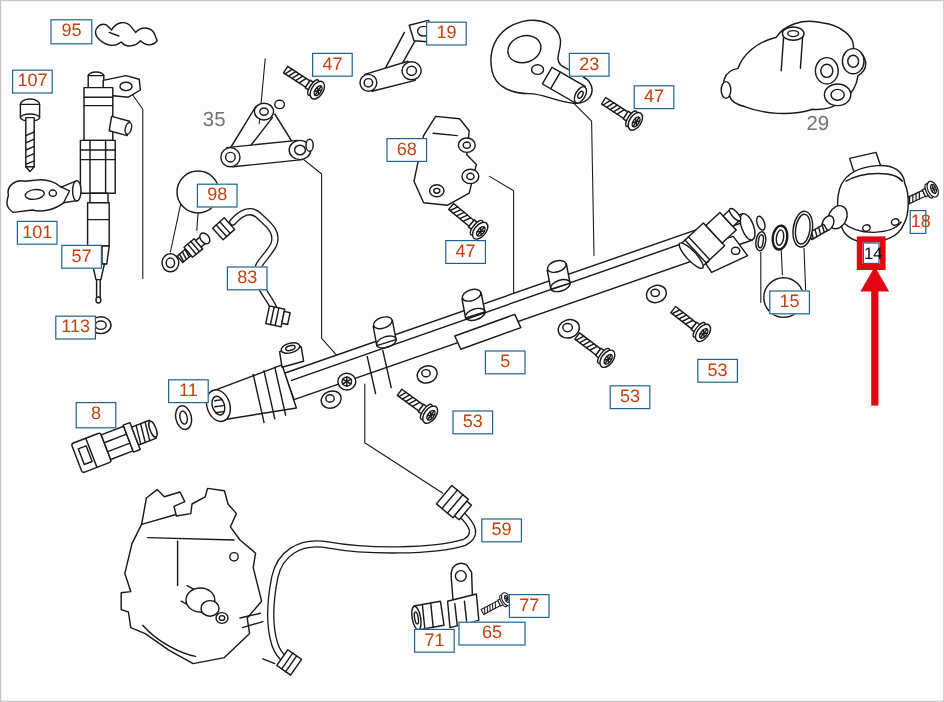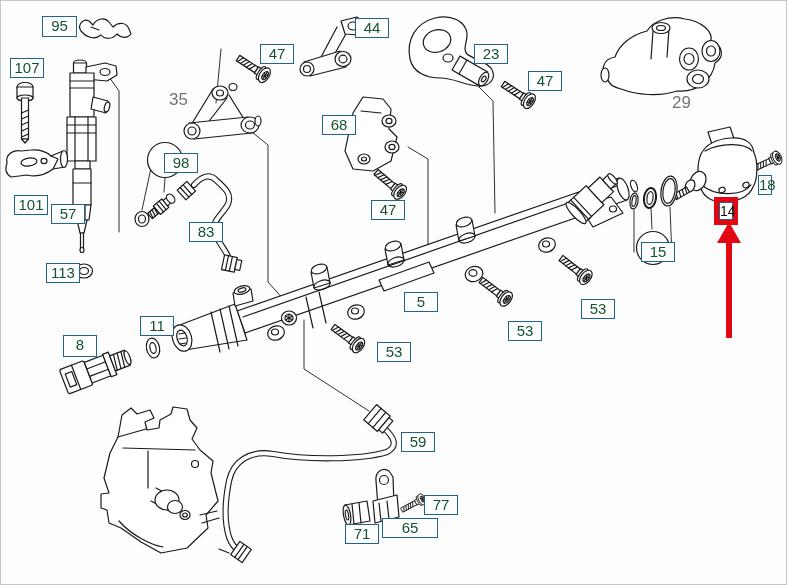--- a/index.html
+++ b/index.html
@@ -10,21 +10,21 @@
   }
   html,body{margin:0;padding:0;background:#fff;}
   .stage{
     position:relative;width:787px;height:585px;background:var(--bg);
     border:1px solid #c6c6c6;box-sizing:border-box;overflow:hidden;
     font-family:"Liberation Sans",sans-serif;
   }
   .art{position:absolute;left:0;top:0;}
   .co{
     position:absolute;width:34px;height:20px;border:1px solid var(--blue);
-    background:#fff;color:#14532d;font:15px/18px "Liberation Sans",sans-serif;
+    background:#fff;color:#c2410c;font:15px/18px "Liberation Sans",sans-serif;
     text-align:center;box-sizing:border-box;cursor:pointer;
   }
   .plain{position:absolute;font:17px "Liberation Sans",sans-serif;color:#737373;}
   .red-box{
     position:absolute;left:713px;top:196px;width:24px;height:28px;
     border:5px solid var(--red);box-sizing:border-box;cursor:pointer;
   }
   .red-box .inner{
     width:100%;height:100%;border:1px solid var(--blue);box-sizing:border-box;
     background:#fff;font:14px/16px "Liberation Sans",sans-serif;text-align:center;color:#111;
@@ -405,27 +405,27 @@
     <path d="M377,505 L375,480 C374,470 382,466 388,470 L392,476 L393,505 Z" fill="#fff"></path>
     <circle cx="383" cy="479" r="4.5"></circle>
     <polygon points="372,500 396,494 398,516 374,522" fill="#fff"></polygon>
     <line x1="378" y1="502" x2="380" y2="520"></line>
     <line x1="386" y1="500" x2="388" y2="518"></line>
   </g>
 </svg>
 
   <div class="co" style="left:41px;top:15px;width:35px;height:21px">95</div>
   <div class="co" style="left:9px;top:57px">107</div>
-  <div class="co" style="left:13px;top:194px">101</div>
+  <div class="co" style="left:13px;top:183px">101</div>
   <div class="co" style="left:50px;top:203px">57</div>
   <div class="co" style="left:45px;top:262px">113</div>
   <div class="co" style="left:163px;top:152px">98</div>
   <div class="co" style="left:188px;top:221px">83</div>
   <div class="co" style="left:259px;top:43px">47</div>
-  <div class="co" style="left:354px;top:17px">44</div>
+  <div class="co" style="left:354px;top:17px">19</div>
   <div class="co" style="left:321px;top:114px">68</div>
   <div class="co" style="left:370px;top:199px">47</div>
   <div class="co" style="left:473px;top:43px">23</div>
   <div class="co" style="left:527px;top:70px">47</div>
   <div class="co" style="left:403px;top:291px">5</div>
   <div class="co" style="left:376px;top:341px">53</div>
   <div class="co" style="left:507px;top:320px">53</div>
   <div class="co" style="left:580px;top:298px">53</div>
   <div class="co" style="left:62px;top:334px;height:22px">8</div>
   <div class="co" style="left:139px;top:315px">11</div>

